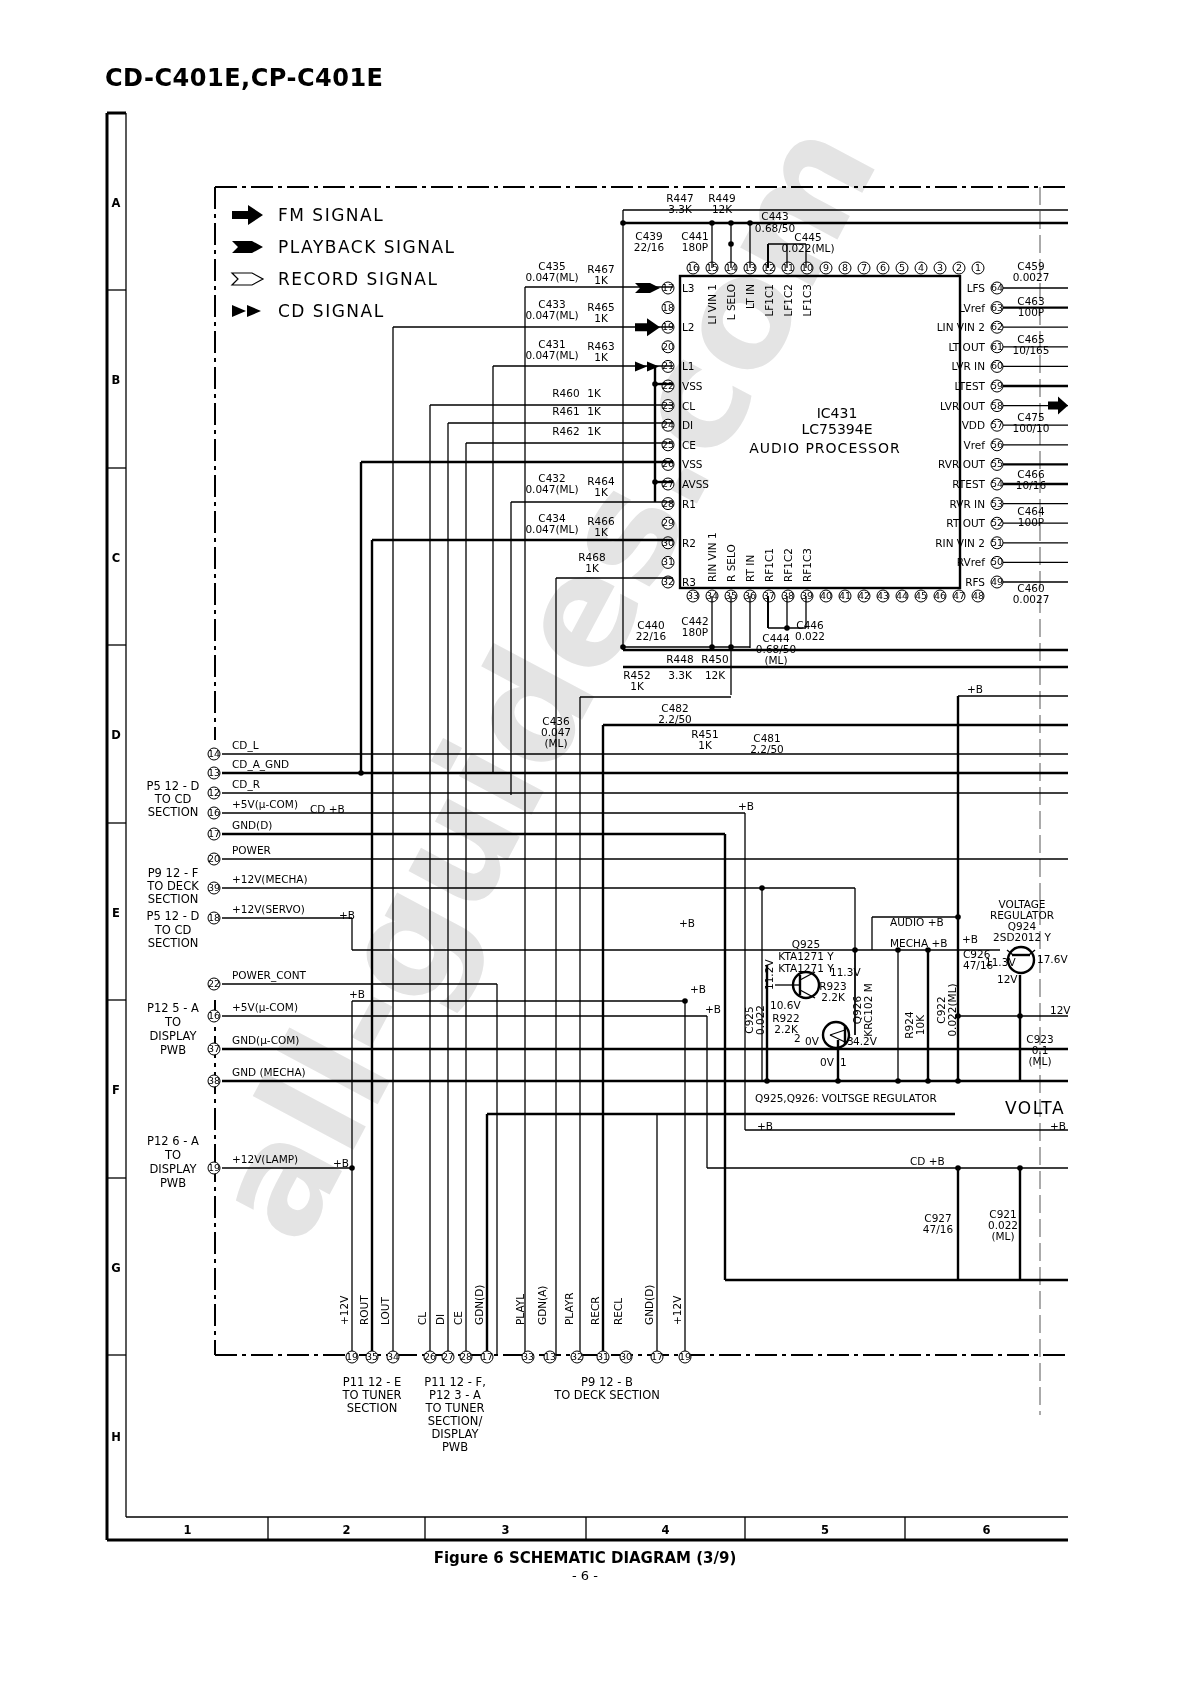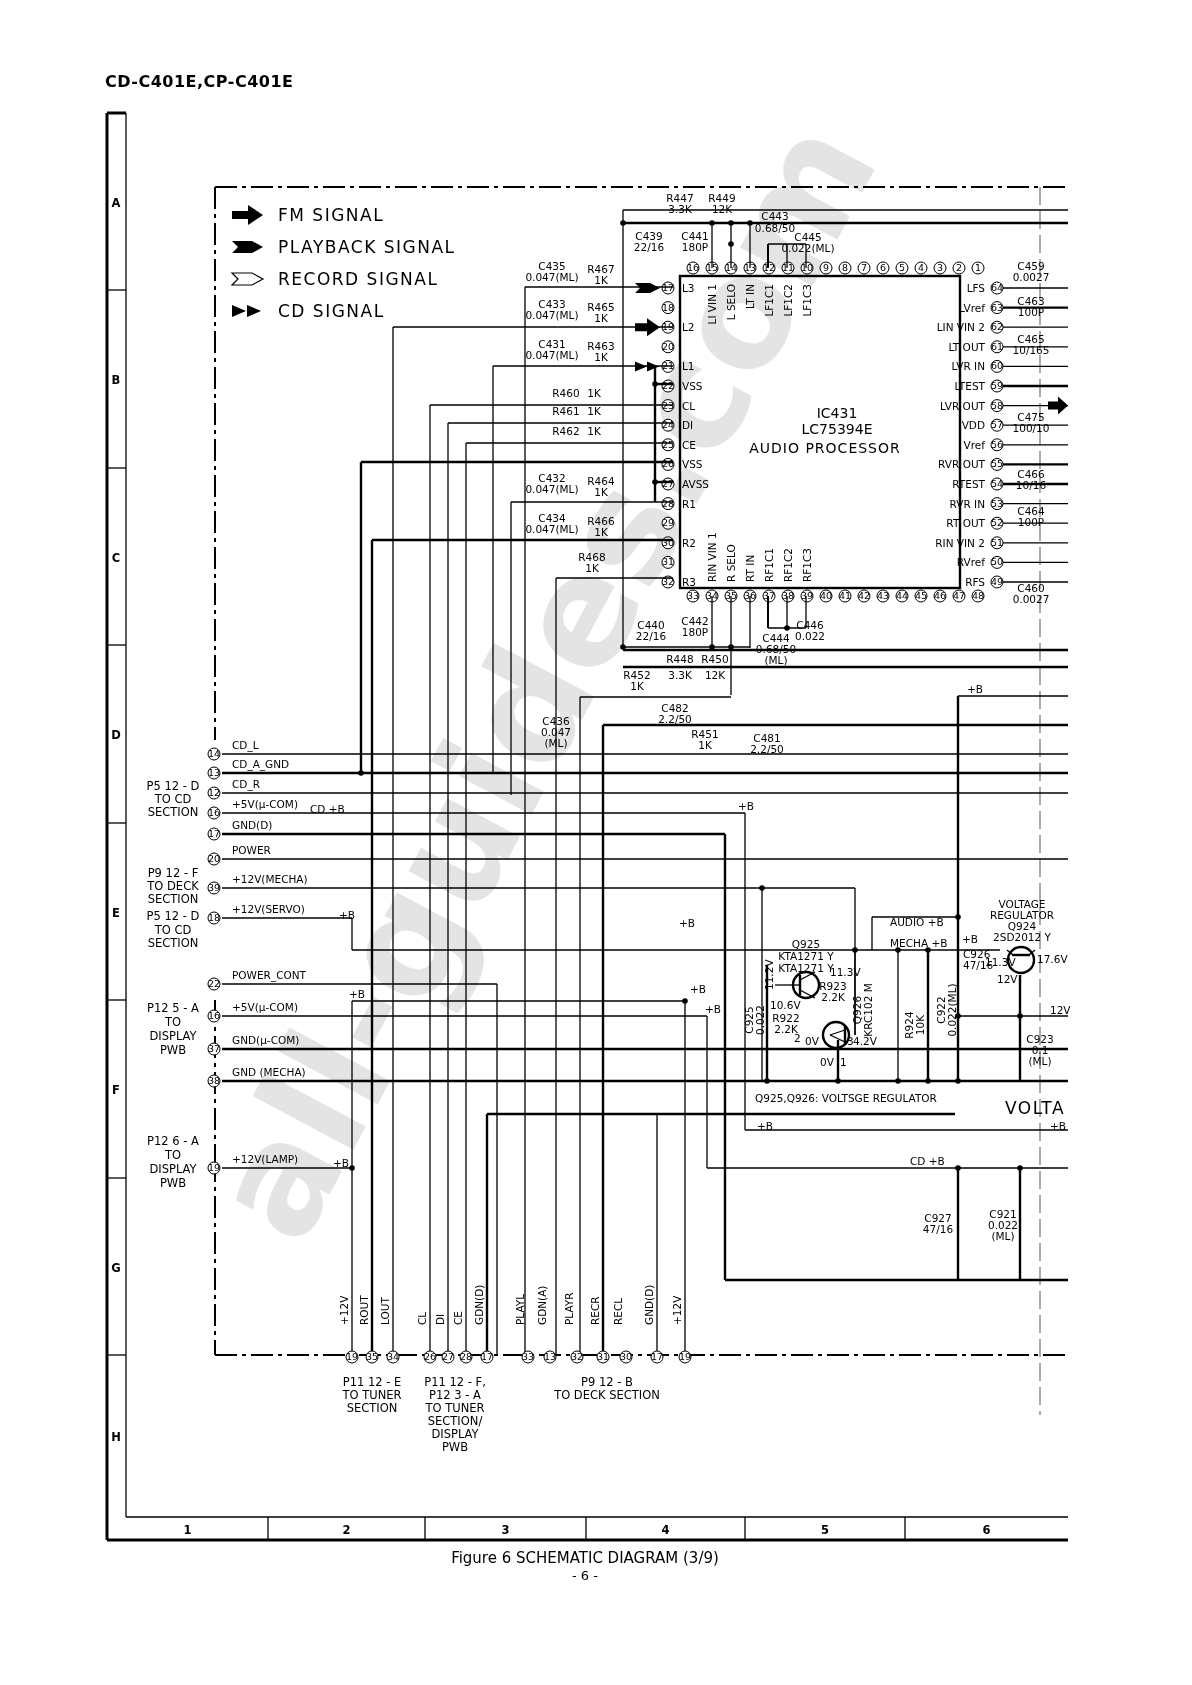--- a/index.html
+++ b/index.html
@@ -1,18 +1,18 @@
 <!DOCTYPE html>
 <html><head>
 <meta charset="utf-8">
 <style>
   html,body{margin:0;padding:0;background:#fff;}
   body{width:1192px;height:1685px;position:relative;overflow:hidden;font-family:"DejaVu Sans",sans-serif;color:#000;}
-  #doc-title{position:absolute;left:105px;top:72px;font-size:16px;font-weight:bold;letter-spacing:0.5px;}
-  #caption{position:absolute;left:0;width:1170px;top:1549px;text-align:center;font-size:15px;font-weight:normal;}
+  #doc-title{position:absolute;left:105px;top:64px;font-size:24px;font-weight:bold;letter-spacing:0.5px;}
+  #caption{position:absolute;left:0;width:1170px;top:1549px;text-align:center;font-size:15px;font-weight:bold;}
   #page-num{position:absolute;left:0;width:1170px;top:1568px;text-align:center;font-size:13px;}
   svg{position:absolute;left:0;top:0;}
   svg text{font-family:"DejaVu Sans",sans-serif;fill:#000;}
   .w{stroke:#000;stroke-width:1.3;fill:none;}
   .wb{stroke:#000;stroke-width:2.4;fill:none;}
   .dash{stroke:#000;stroke-width:2;fill:none;stroke-dasharray:22,5,4,5;}
   .pin{fill:#fff;stroke:#000;stroke-width:1;}
   .dot{fill:#000;}
   .t7{font-size:9.5px;}
   .t8{font-size:10.5px;}

